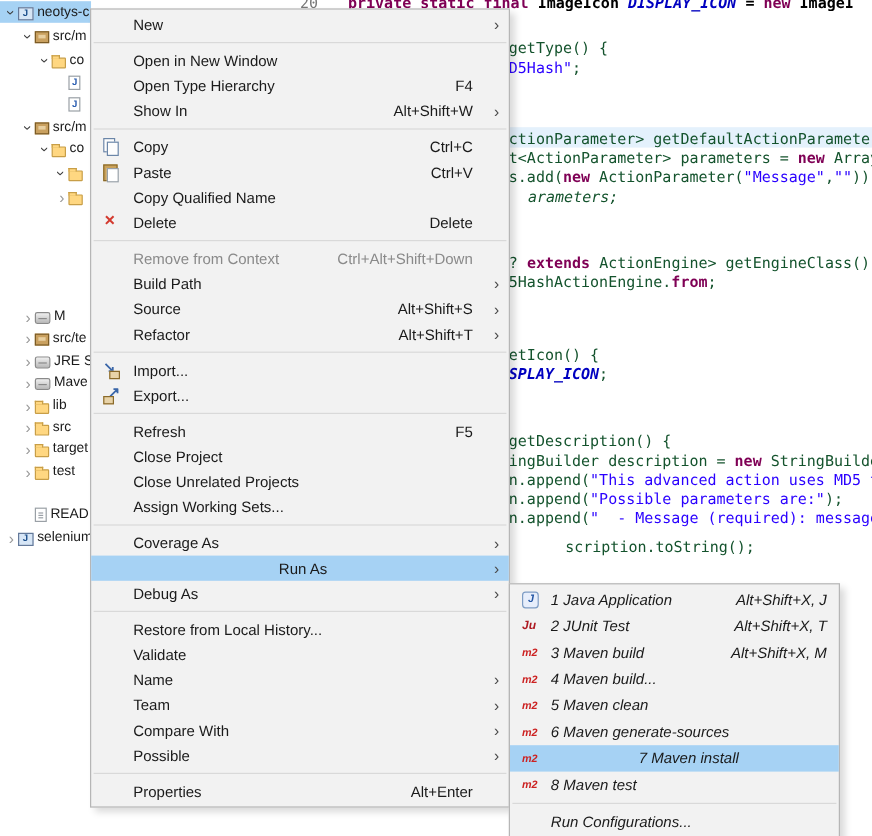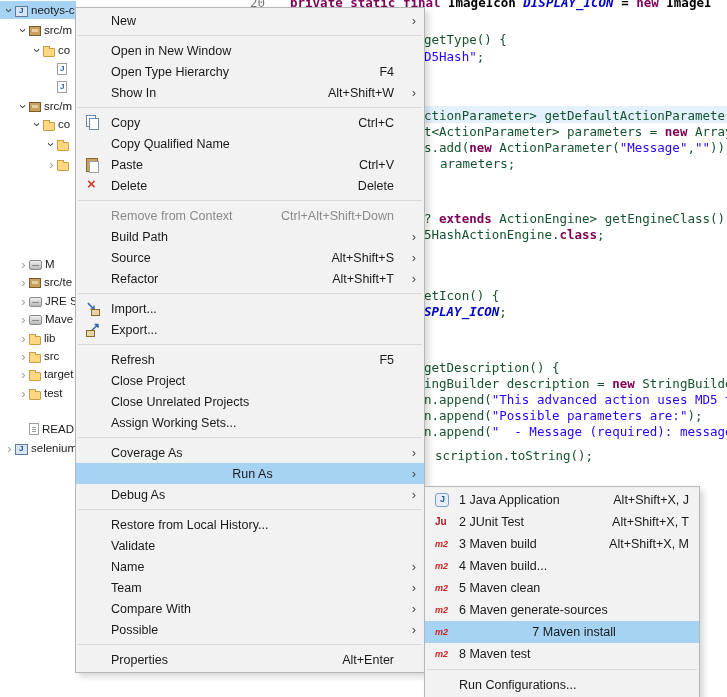--- a/index.html
+++ b/index.html
@@ -57,21 +57,21 @@
   .ti-doc-file::after { content:""; position:absolute; left:2px; right:2px; top:3px; height:1px;
                         background:#9aa0a6; box-shadow:0 2px 0 #9aa0a6, 0 4px 0 #9aa0a6; }
 
   
   .menu { position:absolute; background:var(--menu-bg); border:1px solid var(--menu-border);
           box-shadow:4px 4px 6px rgba(0,0,0,.15); padding:2px 0; font-size:12.5px; color:#1a1a1a; }
   .context-menu { left:75px; top:7px; width:350px; z-index:5; }
   .submenu { left:424px; top:486px; width:276px; z-index:6; }
   .menu-item { position:relative; height:21px; display:flex; align-items:center;
                padding:0 30px 0 35px; }
-  .submenu .menu-item { height:22px; padding:0 10px 0 34px; }
+  .submenu .menu-item { height:22px; padding:0 10px 0 34px;font-style:italic; }
   .menu-item.sel { background:var(--selection-blue);text-align:center; }
   .menu-item.disabled .mi-label, .menu-item.disabled .mi-shortcut { color:var(--disabled-text); }
   .mi-label { flex:1; white-space:nowrap; overflow:hidden; }
   .mi-shortcut { margin-left:20px; white-space:nowrap;text-align:right; }
   .mi-arrow { position:absolute; right:8px; top:50%; transform:translateY(-52%);
               font-size:13px; color:#4a4a4a; }
   .menu-sep { height:1px; background:#d9d9d9; margin:4px 2px; }
 
   .mi-icon { position:absolute; left:9px; top:3px; width:16px; height:16px; }
   .icon-copy::before { content:""; position:absolute; left:1px; top:0; width:8px; height:10px;
@@ -107,31 +107,31 @@
 <div class="screen">
   <div class="editor-layer" id="editor">
     <div class="cur-line"></div>
   <span class="gutter-num">20</span>
       <div class="code-line" style="top: -5px; left: 290px;"><span class="seg-kw">private static final </span><span class="seg-plainb">ImageIcon </span><span class="seg-field">DISPLAY_ICON</span><span class="seg-plainb"> = </span><span class="seg-kw">new</span><span class="seg-plainb"> ImageI</span></div>
       <div class="code-line" style="top: 32px; left: 424px;"><span class="seg-plain">getType() {</span></div>
       <div class="code-line" style="top: 49px; left: 424px;"><span class="seg-str">D5Hash"</span><span class="seg-plain">;</span></div>
       <div class="code-line" style="top: 108px; left: 424px;"><span class="seg-plain">ctionParameter&gt; getDefaultActionParameters()</span></div>
       <div class="code-line" style="top: 124px; left: 424px;"><span class="seg-plain">t&lt;ActionParameter&gt; parameters = </span><span class="seg-kw">new</span><span class="seg-plain"> ArrayLis</span></div>
       <div class="code-line" style="top: 140px; left: 424px;"><span class="seg-plain">s.add(</span><span class="seg-kw">new</span><span class="seg-plain"> ActionParameter(</span><span class="seg-str">"Message"</span><span class="seg-plain">,</span><span class="seg-str">""</span><span class="seg-plain">));</span></div>
-      <div class="code-line" style="top: 156px; left: 440px;"><span class="seg-plain">arameters;</span></div>
+      <div class="code-line" style="top: 156px; left: 440px; font-style: italic;"><span class="seg-plain">arameters;</span></div>
       <div class="code-line" style="top: 211px; left: 424px;"><span class="seg-plain">? </span><span class="seg-kw">extends</span><span class="seg-plain"> ActionEngine&gt; getEngineClass() {</span></div>
-      <div class="code-line" style="top: 227px; left: 424px;"><span class="seg-plain">5HashActionEngine.</span><span class="seg-kw">class</span><span class="seg-plain">;</span></div>
+      <div class="code-line" style="top: 227px; left: 424px;"><span class="seg-plain">5HashActionEngine.</span><span class="seg-kw">from</span><span class="seg-plain">;</span></div>
       <div class="code-line" style="top: 288px; left: 424px;"><span class="seg-plain">etIcon() {</span></div>
       <div class="code-line" style="top: 304px; left: 424px;"><span class="seg-field">SPLAY_ICON</span><span class="seg-plain">;</span></div>
       <div class="code-line" style="top: 360px; left: 424px;"><span class="seg-plain">getDescription() {</span></div>
       <div class="code-line" style="top: 376px; left: 424px;"><span class="seg-plain">ingBuilder description = </span><span class="seg-kw">new</span><span class="seg-plain"> StringBuilder(</span></div>
       <div class="code-line" style="top: 392px; left: 424px;"><span class="seg-plain">n.append(</span><span class="seg-str">"This advanced action uses MD5 to</span></div>
       <div class="code-line" style="top: 408px; left: 424px;"><span class="seg-plain">n.append(</span><span class="seg-str">"Possible parameters are:"</span><span class="seg-plain">);</span></div>
       <div class="code-line" style="top: 424px; left: 424px;"><span class="seg-plain">n.append(</span><span class="seg-str">"  - Message (required): message t</span></div>
-      <div class="code-line" style="top: 448px; left: 435px;"><span class="seg-plain">scription.toString();</span></div>
+      <div class="code-line" style="top: 448px; left: 424px; padding-left: 47px;"><span class="seg-plain">scription.toString();</span></div>
     </div>
   <div class="tree-panel" id="tree">
       <div class="tree-item sel" style="top: 1px; padding-left: 4px;">
         <span class="chev exp">›</span>
         <span class="ti ti-project"></span>
         <span class="tree-label">neotys-cu</span>
       </div>
       <div class="tree-item" style="top: 21px; padding-left: 18px;">
         <span class="chev exp">›</span>
         <span class="ti ti-package"></span>
@@ -242,28 +242,28 @@
         <span class="mi-shortcut">Alt+Shift+W</span>
         <span class="mi-arrow">›</span>
       </div>
       <div class="menu-sep"></div>
       <div class="menu-item">
         <span class="mi-icon icon-copy"></span>
         <span class="mi-label">Copy</span>
         <span class="mi-shortcut">Ctrl+C</span>
       </div>
       <div class="menu-item">
-        <span class="mi-label">Copy Qualified Name</span>
-      </div>
-      <div class="menu-item">
         <span class="mi-icon icon-paste"></span>
         <span class="mi-label">Paste</span>
         <span class="mi-shortcut">Ctrl+V</span>
       </div>
       <div class="menu-item">
+        <span class="mi-label">Copy Qualified Name</span>
+      </div>
+      <div class="menu-item">
         <span class="mi-icon icon-delete"></span>
         <span class="mi-label">Delete</span>
         <span class="mi-shortcut">Delete</span>
       </div>
       <div class="menu-sep"></div>
       <div class="menu-item disabled">
         <span class="mi-label">Remove from Context</span>
         <span class="mi-shortcut">Ctrl+Alt+Shift+Down</span>
       </div>
       <div class="menu-item">

